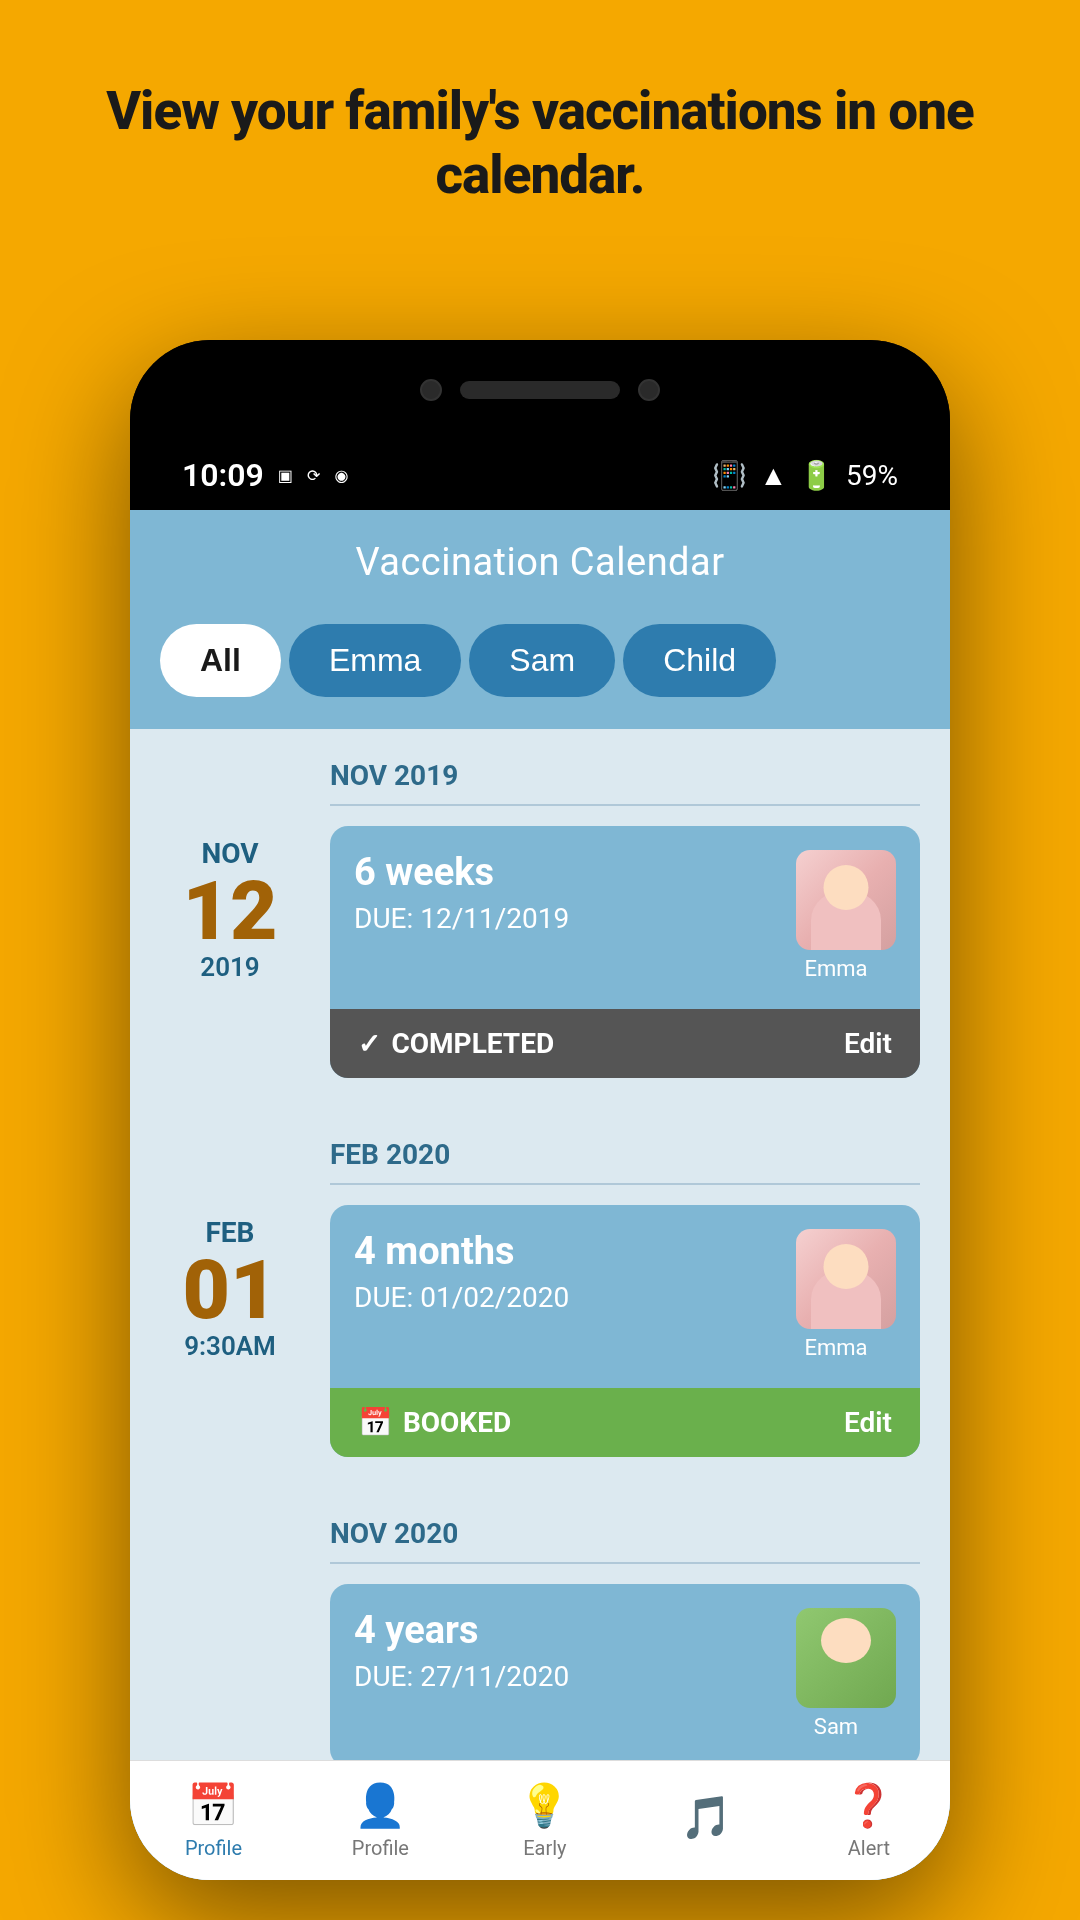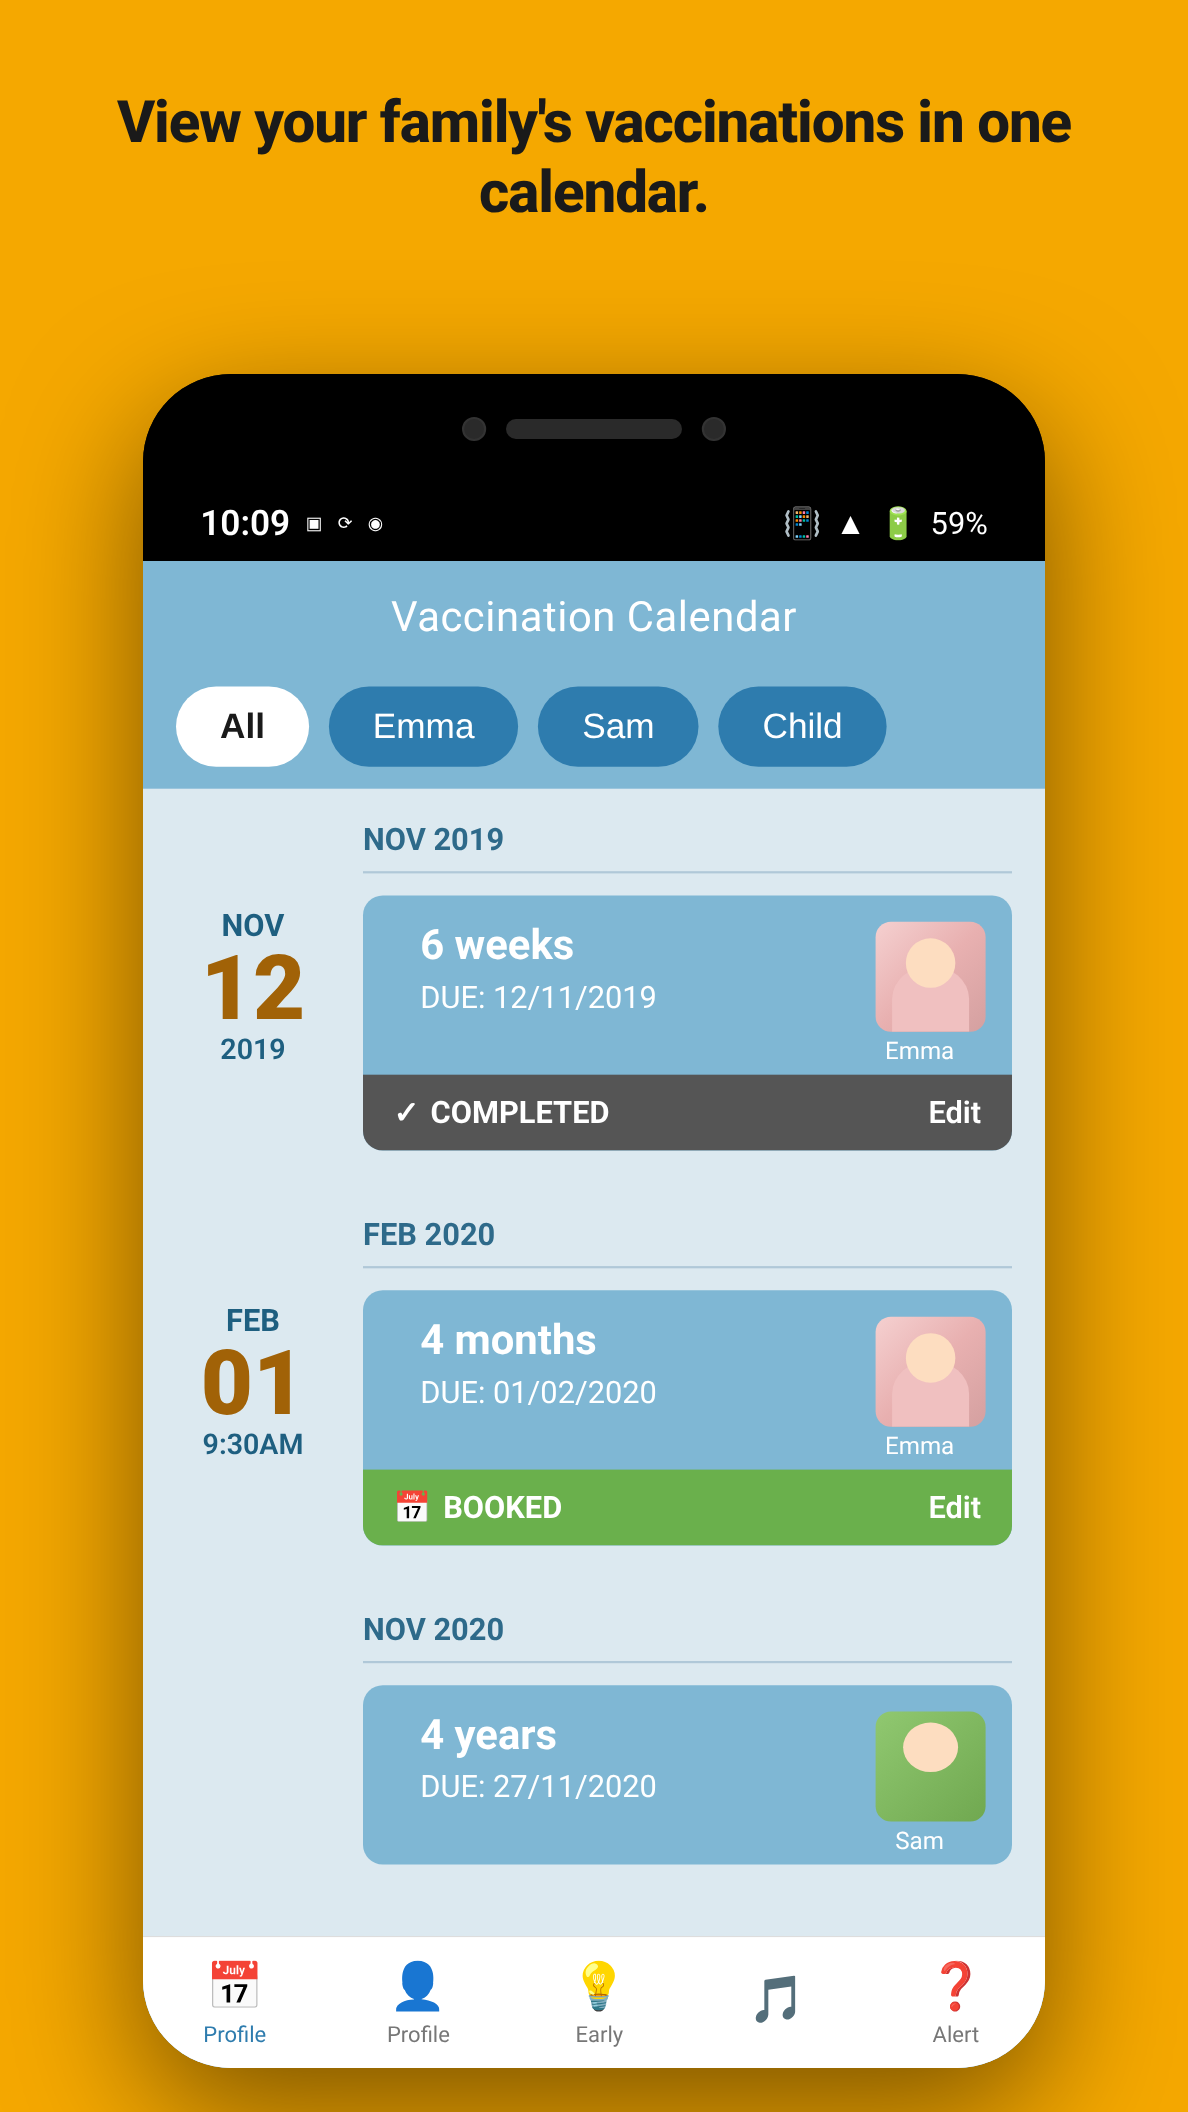--- a/index.html
+++ b/index.html
@@ -113,22 +113,22 @@
       color: #fff;
       font-size: 38px;
       font-weight: 400;
       letter-spacing: 0.5px;
     }
 
     
     .filter-bar {
       display: flex;
       align-items: center;
-      gap: 18px;
-      padding: 20px 30px 20px 30px;
+      gap: 8px;
+      padding: 20px 30px 32px 30px;
     }
     .pill {
       padding: 18px 40px;
       border-radius: 50px;
       font-size: 32px;
       font-weight: 500;
       cursor: pointer;
       border: none;
     }
     .pill-all {
@@ -199,24 +199,23 @@
     }
 
     
     .vax-card {
       background: #7fb7d4;
       border-radius: 18px;
       overflow: hidden;
       width: 100%;
     }
     .vax-card-body {
-      padding: 24px 24px 8px 24px;
+      padding: 24px 24px 28px 24px;
       display: flex;
       align-items: flex-start;
-      margin-left: 28px;
     }
     .vax-info {
       flex: 1;
     }
     .vax-age {
       font-size: 38px;
       font-weight: 700;
       color: #fff;
       margin-bottom: 8px;
     }

